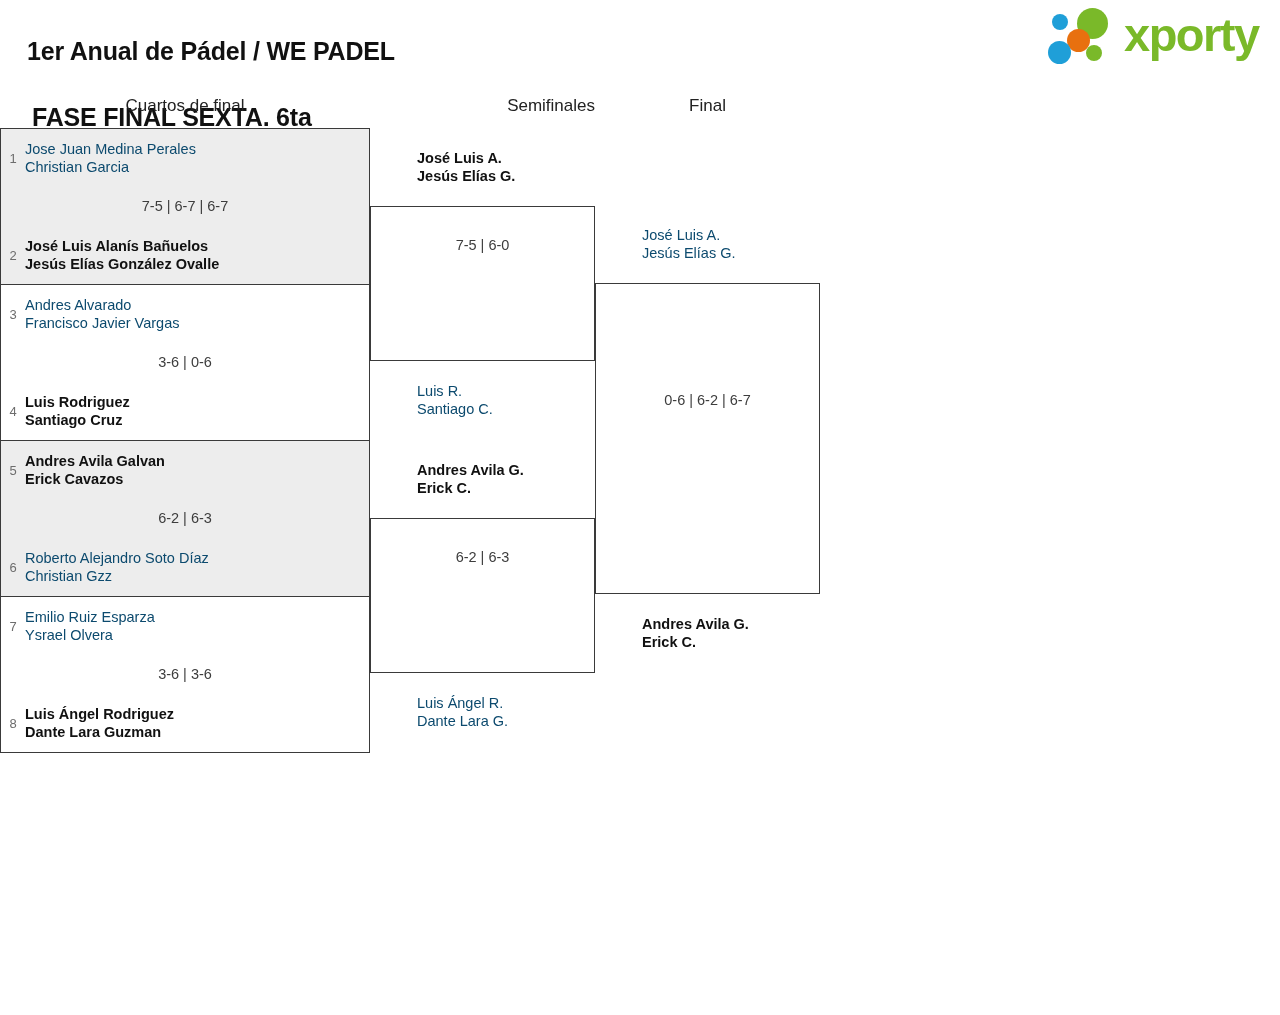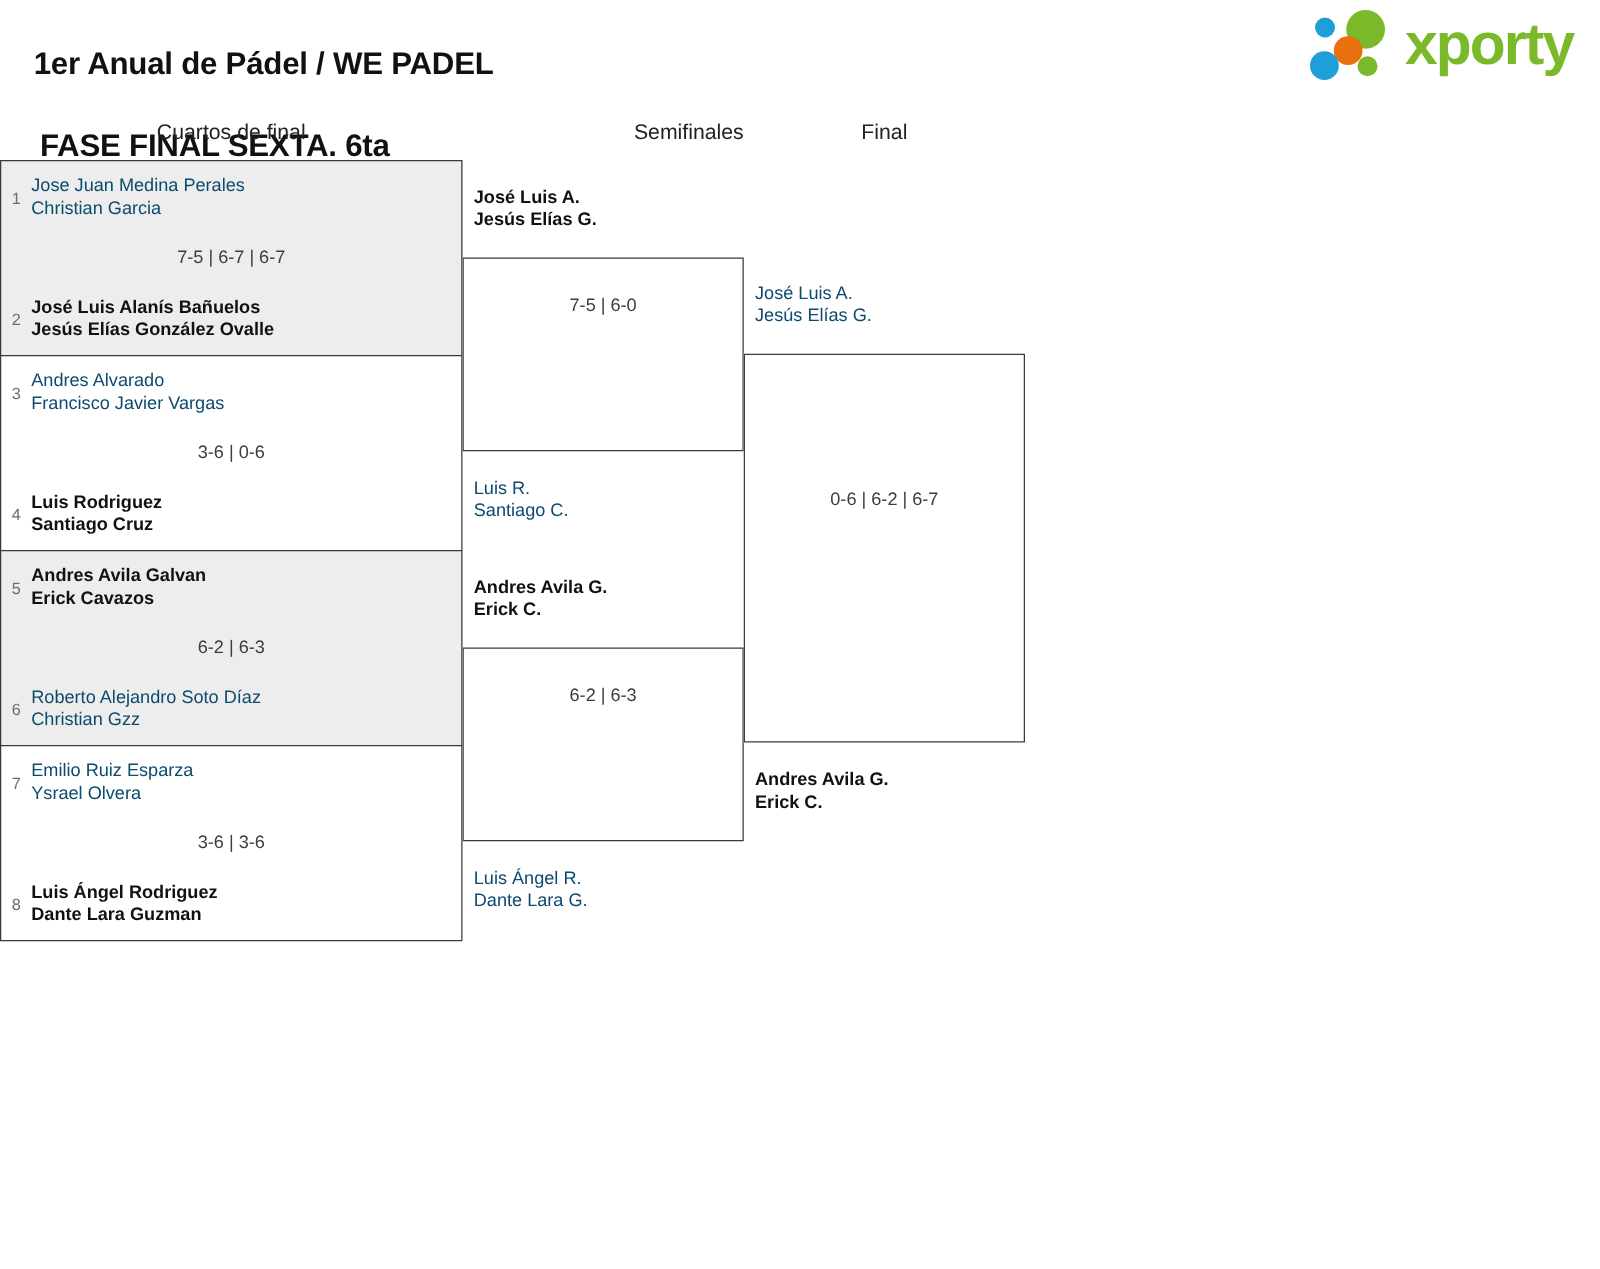--- a/index.html
+++ b/index.html
@@ -72,21 +72,21 @@
   
   .sf { left: 370px; width: 225px; }
   .sf .team.top    { top: -58px; }
   .sf .team.bottom { bottom: -58px; }
 
   
   .fi { left: 595px; width: 225px; }
   .fi .team.top    { top: -58px; }
   .fi .team.bottom { bottom: -58px; }
 
-  .sf .names, .fi .names { padding-left: 8px; }
+  .sf .names, .fi .names { padding-left: 8px; margin-left: 38px; }
 </style>
 </head>
 <body>
 
 <div id="header">
 
   <div id="title-block">
     <span>1er Anual de Pádel / WE PADEL</span>
     <span id="title-line2">FASE FINAL SEXTA. 6ta</span>
   </div>

